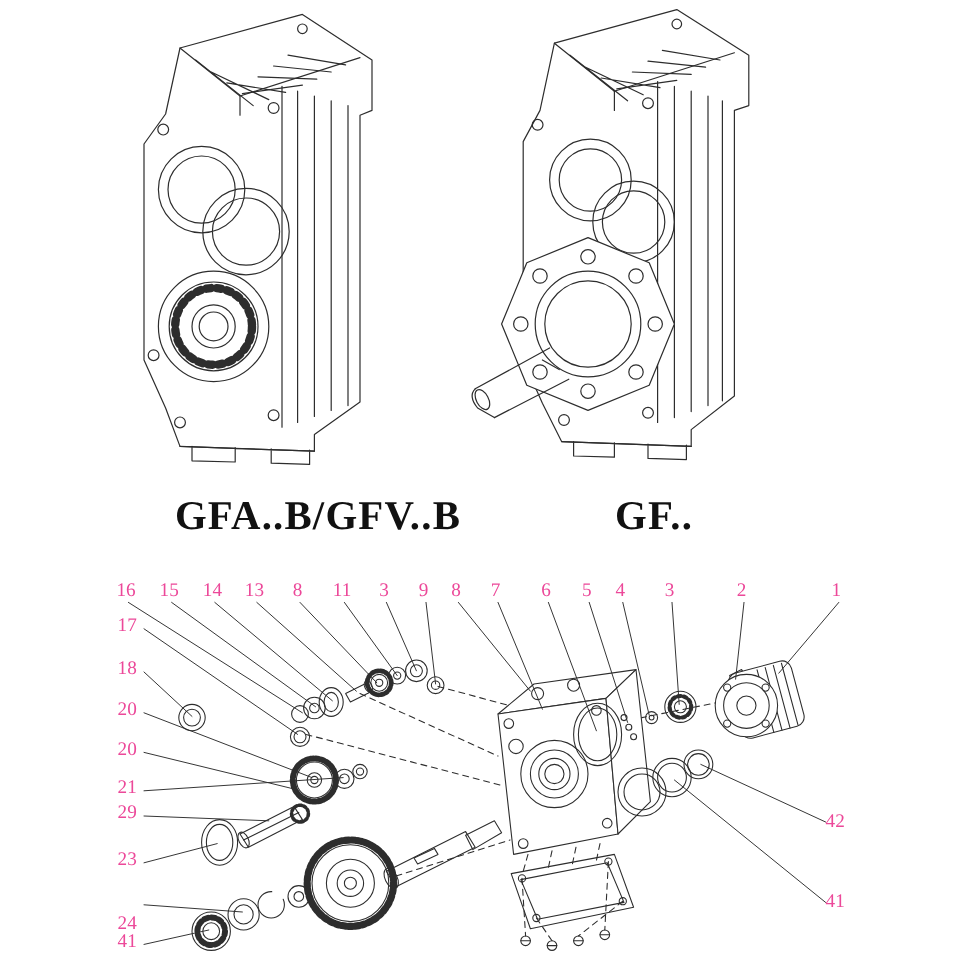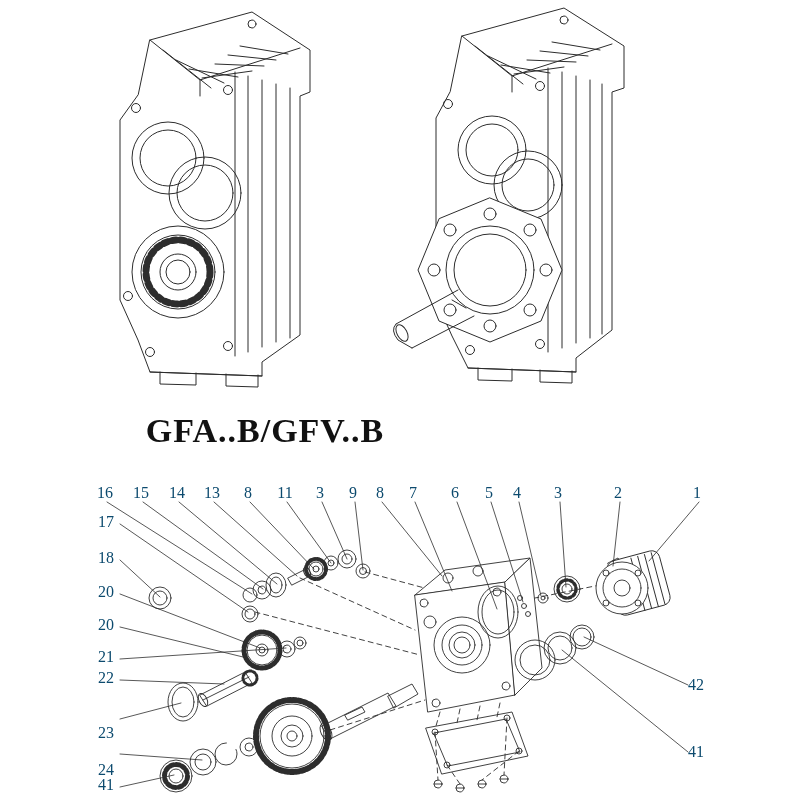--- a/index.html
+++ b/index.html
@@ -8,21 +8,21 @@
     font-family:"Liberation Serif", serif;
   }
   .art{position:absolute;left:0;top:0;}
   .caption{
     position:absolute;font-weight:700;font-size:34px;letter-spacing:1px;color:#111;
     text-align:center;font-family:"Liberation Serif", serif;
   }
   .caption-left{left:120px;top:412px;width:290px;}
   .caption-right{left:455px;top:412px;width:180px;}
   .num{
-    position:absolute;font-size:16px;color:#0c4a6e;transform:translate(-50%,-50%);
+    position:absolute;font-size:16px;color:#ec4899;transform:translate(-50%,-50%);
     font-family:"Liberation Serif", serif;
   }
 </style>
 </head>
 <body>
 
 <div class="page">
 
   <svg class="art" width="800" height="800" viewBox="0 0 800 800" stroke="#2d2d2d" fill="none" stroke-width="1" stroke-linejoin="round" stroke-linecap="round">
 
@@ -273,20 +273,21 @@
       </g>
 
       <g stroke-width="0.8">
         <path d="M688 685 L584 637"></path>
           <path d="M688 752 L562 650"></path>
       </g>
     </g>
   </svg>
 
   <div class="caption caption-left">GFA..B/GFV..B</div>
+  <div class="caption caption-right">GF..</div>
 
   <span class="num" style="left:105px;top:493px">16</span>
   <span class="num" style="left:141px;top:493px">15</span>
   <span class="num" style="left:177px;top:493px">14</span>
   <span class="num" style="left:212px;top:493px">13</span>
   <span class="num" style="left:248px;top:493px">8</span>
   <span class="num" style="left:285px;top:493px">11</span>
   <span class="num" style="left:320px;top:493px">3</span>
   <span class="num" style="left:353px;top:493px">9</span>
   <span class="num" style="left:380px;top:493px">8</span>
@@ -296,21 +297,21 @@
   <span class="num" style="left:517px;top:493px">4</span>
   <span class="num" style="left:558px;top:493px">3</span>
   <span class="num" style="left:618px;top:493px">2</span>
   <span class="num" style="left:697px;top:493px">1</span>
 
   <span class="num" style="left:106px;top:522px">17</span>
   <span class="num" style="left:106px;top:558px">18</span>
   <span class="num" style="left:106px;top:592px">20</span>
   <span class="num" style="left:106px;top:625px">20</span>
   <span class="num" style="left:106px;top:657px">21</span>
-  <span class="num" style="left:106px;top:678px">22</span>
-  <span class="num" style="left:106px;top:733px">23</span>
+  <span class="num" style="left:106px;top:678px">29</span>
+  <span class="num" style="left:106px;top:717px">23</span>
   <span class="num" style="left:106px;top:770px">24</span>
   <span class="num" style="left:106px;top:785px">41</span>
 
   <span class="num" style="left:696px;top:685px">42</span>
   <span class="num" style="left:696px;top:752px">41</span>
 
 </div>
 
 </body></html>

